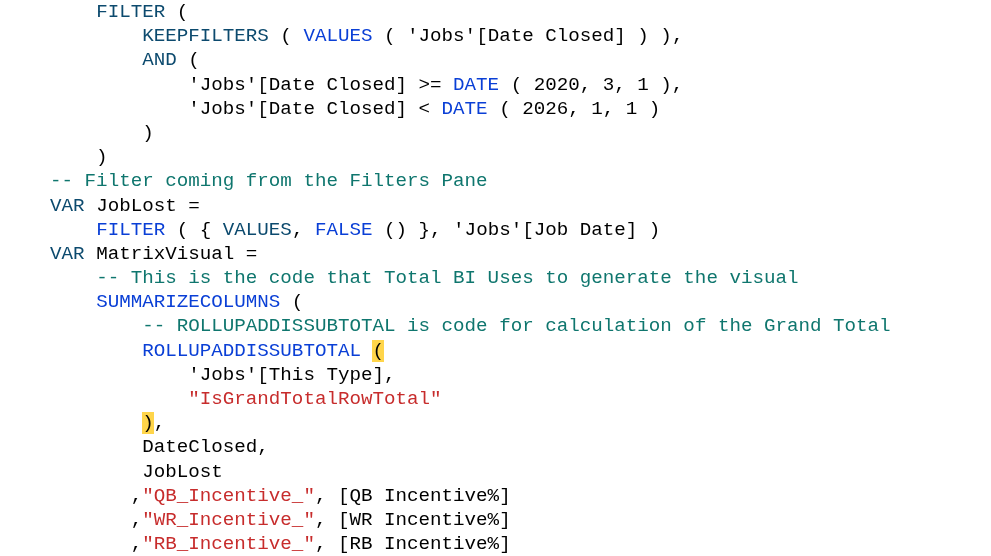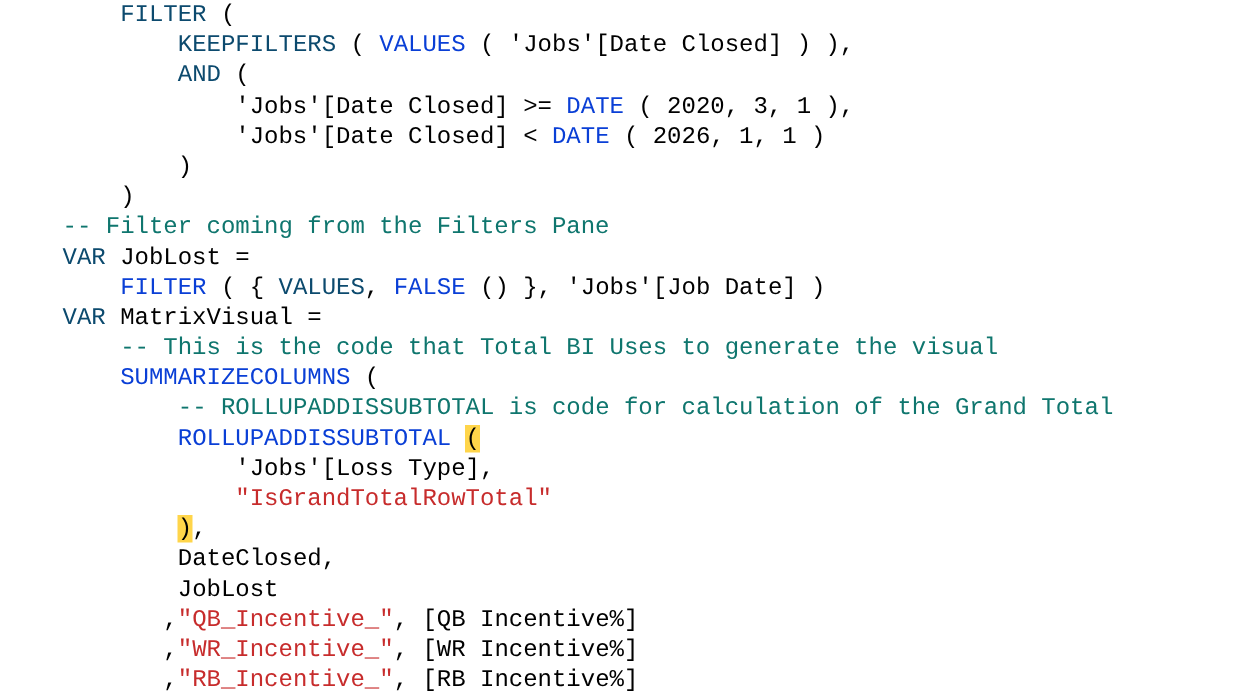--- a/index.html
+++ b/index.html
@@ -51,21 +51,21 @@
             )
         )
     <span class="cmt">-- Filter coming from the Filters Pane</span>
     <span class="kw">VAR</span> <span>JobLost</span> <span>=</span>
         <span class="fn">FILTER</span> ( { <span class="kw">VALUES</span>, <span class="fn">FALSE</span> () }, <span>'Jobs'[Job Date]</span> )
     <span class="kw">VAR</span> <span>MatrixVisual</span> <span>=</span>
         <span class="cmt">-- This is the code that Total BI Uses to generate the visual</span>
         <span class="fn">SUMMARIZECOLUMNS</span> (
             <span class="cmt">-- ROLLUPADDISSUBTOTAL is code for calculation of the Grand Total</span>
             <span class="fn">ROLLUPADDISSUBTOTAL</span> <span class="hl">(</span>
-                <span>'Jobs'[Loss Type]</span>,
+                <span>'Jobs'[This Type]</span>,
                 <span class="str">"IsGrandTotalRowTotal"</span>
             <span class="hl">)</span>,
             <span>DateClosed</span>,
             <span>JobLost</span>
            ,<span class="str">"QB_Incentive_"</span>, <span>[QB Incentive%]</span>
            ,<span class="str">"WR_Incentive_"</span>, <span>[WR Incentive%]</span>
            ,<span class="str">"RB_Incentive_"</span>, <span>[RB Incentive%]</span>
         )                                                      <span class="cursor"></span>
 
     </pre>

